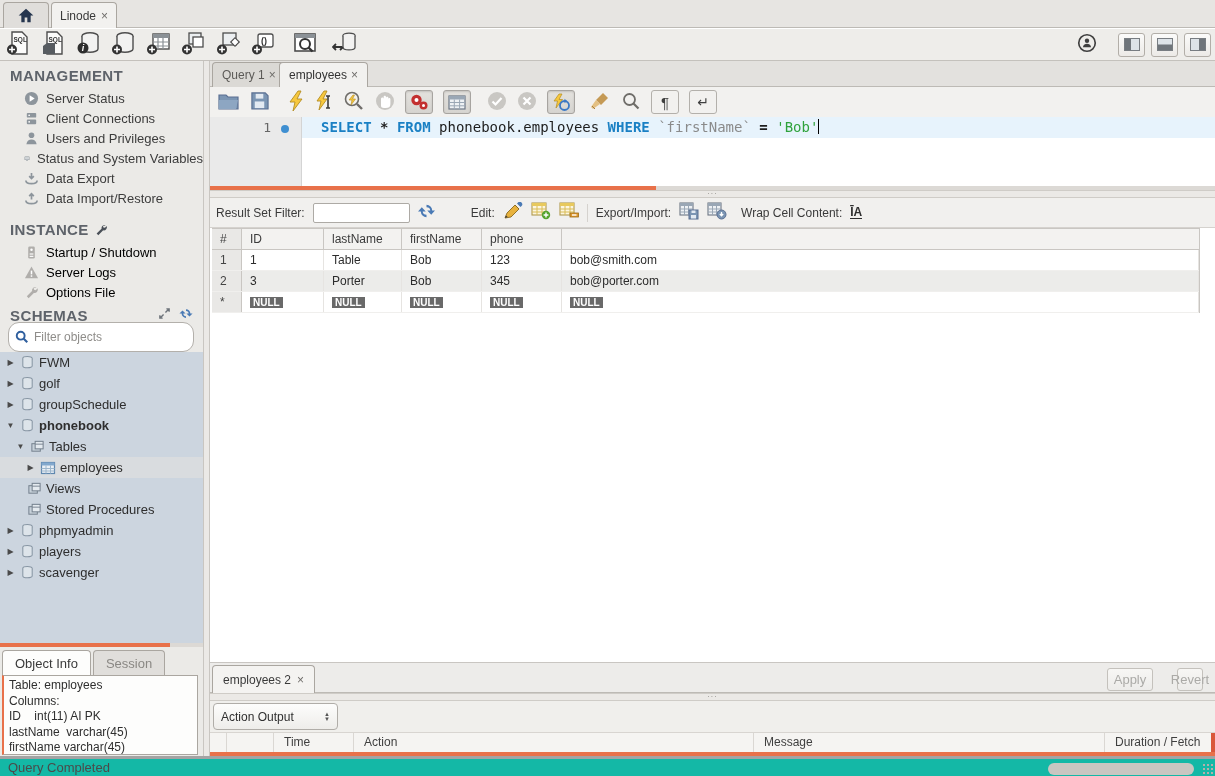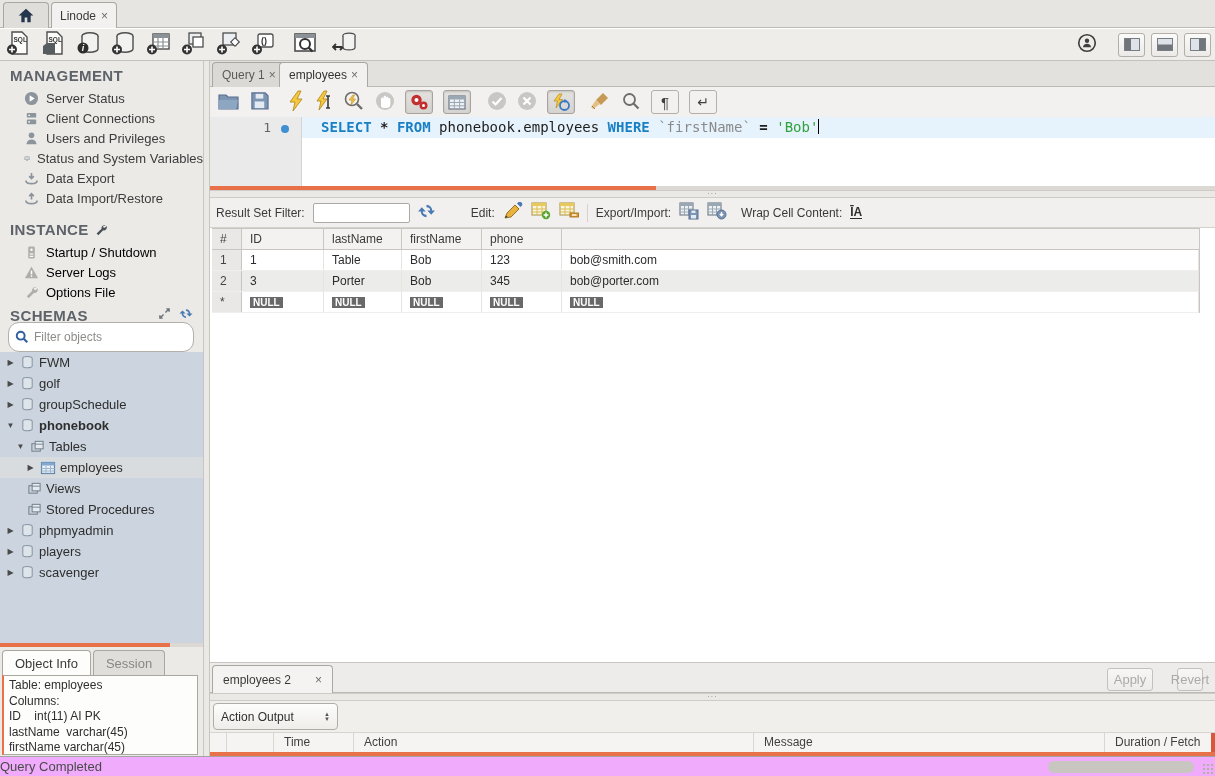--- a/index.html
+++ b/index.html
@@ -90,40 +90,40 @@
   .c-num { width:30px; flex:none; background:#e9e8e6; border-right:1px solid #c9c6c2 !important; color:#444; }
   .c-id { width:82px; flex:none; }
   .c-last { width:78px; flex:none; }
   .c-first { width:80px; flex:none; }
   .c-phone { width:80px; flex:none; }
   .c-email { flex:1; }
   .nullbadge { display:inline-block; background:#696969; color:#fff; font-size:10px; font-weight:bold; padding:1px 3px 1px 3px; line-height:9px; margin-top:1px; }
 
   
   .rstabbar { position:absolute; left:0; top:601px; width:1005px; height:31px; background:#edecea; border-top:1px solid #c9c6c2; border-bottom:1px solid #bdbab5; }
-  .rstab { position:absolute; left:2px; top:2px; height:29px; border:1px solid #aaa6a0; border-bottom:none; border-radius:4px 4px 0 0; background:#f4f3f1; display:flex; align-items:center; gap:24px; padding:0 10px; font-size:12px; color:#3a3a3a; }
+  .rstab { position:absolute; left:2px; top:2px; height:29px; border:1px solid #aaa6a0; border-bottom:none; border-radius:4px 4px 0 0; background:#f4f3f1; display:flex; align-items:center; gap:6px; padding:0 10px; font-size:12px; color:#3a3a3a; }
   .abtn { position:absolute; top:5px; height:23px; border:1px solid #c4c1bc; border-radius:3px; background:linear-gradient(#f7f6f4,#edecea); color:#abaaa7; font-size:13px; display:flex; align-items:center; justify-content:center; }
 
   
   .actrow { position:absolute; left:0; top:640px; width:1005px; height:31px; background:#f0efec; }
   .actselect { position:absolute; left:3px; top:2px; width:125px; height:27px; border:1px solid #b0ada8; border-radius:4px; background:linear-gradient(#fdfdfc,#eeedea); display:flex; align-items:center; justify-content:space-between; padding:0 7px; font-size:12px; color:#2f2f2f; }
   .spinner { display:flex; flex-direction:column; font-size:6px; color:#555; line-height:5px; }
   .acthead { position:absolute; left:0; top:671px; width:1005px; height:20px; background:#f5f4f2; border-top:1px solid #d8d5d1; display:flex; font-size:12px; color:#3f3f3f; }
   .acthead > div { border-right:1px solid #dad7d3; padding:2px 0 0 10px; white-space:nowrap; overflow:hidden; }
   .ao-c0 { width:17px; flex:none; }
   .ao-c1 { width:47px; flex:none; }
   .ao-c2 { width:80px; flex:none; }
   .ao-c3 { width:400px; flex:none; }
   .ao-c4 { width:351px; flex:none; }
   .ao-c5 { flex:1; border-right:none !important; }
   .act-hscroll { position:absolute; left:0; top:691px; width:1005px; height:4px; background:#e8714a; }
   .act-vscroll { position:absolute; right:0; top:672px; width:4px; height:23px; background:#d9583b; }
 
   
-  .statusbar { position:absolute; left:0; top:756px; width:1215px; height:20px; background:#f0abfc; border-top:1px solid #a3a3a3; display:flex; align-items:center; padding-left:0; font-size:13px; color:#4a4a4a; }
+  .statusbar { position:absolute; left:0; top:756px; width:1215px; height:20px; background:#14b8a6; border-top:3px solid #a3a3a3; display:flex; align-items:center; padding-left:8px; font-size:13px; color:#4a4a4a; }
   .sb-thumb { position:absolute; left:1048px; top:4px; width:146px; height:12px; border-radius:6px; background:#c9c6c1; }
   .grip { position:absolute; right:1px; bottom:1px; width:12px; height:12px; background-image:radial-gradient(#b3b0ab 1px, transparent 1.2px); background-size:4px 4px; }
 </style>
 </head>
 <body>
 
 <div class="app">
 
   <div class="topstrip">
     <div class="toptab home">

